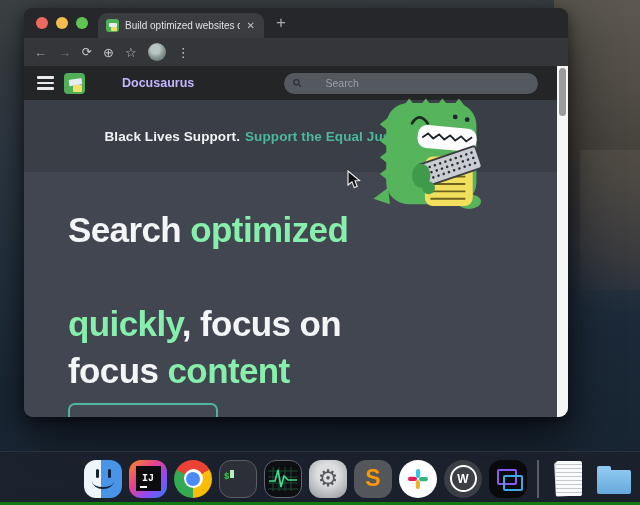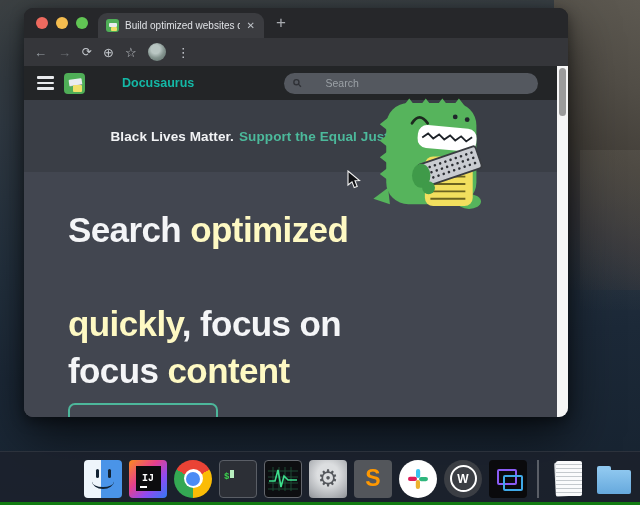--- a/index.html
+++ b/index.html
@@ -41,46 +41,46 @@
 
   
   .content{position:relative;height:351px;background:#424650;overflow:hidden;}
   .navbar{height:34px;background:#232527;display:flex;align-items:center;padding:0 14px 0 13px;gap:10px;}
   .burger{width:17px;display:flex;flex-direction:column;gap:3px;}
   .burger b{height:2.4px;background:#e8eaed;border-radius:1px;display:block;}
   .logo{width:21px;height:21px;border-radius:4px;background:#4fae57;position:relative;}
   .logo i{position:absolute;left:5px;top:6px;width:13px;height:6px;background:#e9ecef;border-radius:1px;
     transform:rotate(-8deg);display:block;border-bottom:1.5px solid #8b9097;}
   .logo u{position:absolute;left:9px;top:12px;width:9px;height:7px;background:#efe06a;border-radius:1px;display:block;}
-  .brand{font-size:12.5px;font-weight:bold;color:#14b8a6;padding-left:27px;}
+  .brand{font-size:12.5px;font-weight:bold;color:#c4b5fd;padding-left:27px;}
   .search{margin-left:auto;margin-right:16px;width:236px;height:21px;background:#54585f;border-radius:11px;
     display:flex;align-items:center;padding:0 9px;gap:22px;}
   .search input{background:transparent;border:0;outline:0;font-size:10.5px;color:#dfe3e8;width:100%;
     font-family:"Liberation Sans",sans-serif;}
   .search input::placeholder{color:#9ba1a6;}
   .banner{height:72px;background:#3a3e46;display:flex;align-items:center;justify-content:center;
     font-size:13.5px;font-weight:bold;color:#f2f3f5;letter-spacing:.1px;padding-right:10px;}
   .banner a{color:#4cb99b;text-decoration:none;margin-left:5px;}
   .hero{position:relative;height:245px;background:#424650;}
   .hero h1{margin:0;padding:34px 0 0 44px;font-size:35px;line-height:47px;font-weight:bold;
     letter-spacing:-.6px;color:#f4f5f7;width:330px;}
-  .hero h1 .gr{color:#fef9c3;}
+  .hero h1 .gr{color:#86efac;}
   .cta{position:absolute;left:44px;bottom:-6px;width:146px;height:16px;border:2px solid #4db79b;
     border-radius:7px;background:rgba(255,255,255,.02);}
   .dino{position:absolute;right:64px;top:-92px;width:138px;height:140px;}
   
   .pscroll{position:absolute;top:0;right:0;width:11px;height:351px;background:#f6f6f6;}
   .pthumb{position:absolute;top:2px;left:2px;width:7px;height:48px;border-radius:4px;background:#9b9b9b;}
 
   
   .dock{position:absolute;left:0;right:0;bottom:0;height:53px;background:rgba(28,33,44,.82);
     border-top:1px solid rgba(255,255,255,.08);display:flex;align-items:center;padding-left:84px;gap:7px;}
   .greenline{position:absolute;left:0;right:0;bottom:0;height:3px;background:#127c12;z-index:9;}
   .di{width:38px;height:38px;flex:0 0 auto;position:relative;}
-  .sq{border-radius:4px;}
+  .sq{border-radius:12px;}
   .finder{background:linear-gradient(90deg,#eef5fb 0 46%,#4a94e8 46% 100%);position:relative;overflow:hidden;}
   .finder .eye{position:absolute;top:9px;width:2.5px;height:9px;background:#123;border-radius:2px;}
   .finder .e1{left:12px;} .finder .e2{left:24px;}
   .finder .smile{position:absolute;left:8px;top:14px;width:22px;height:13px;border:2.2px solid #123;
     border-top:none;border-left:none;border-right:none;border-radius:50%;}
   .idea{background:linear-gradient(135deg,#fb8c1e 0%,#e8418c 38%,#8f4bf2 68%,#2f7bf5 100%);
     display:flex;align-items:center;justify-content:center;}
   .idea .in{width:25px;height:25px;background:#0c0c0e;position:relative;display:flex;align-items:center;justify-content:center;}
   .idea .in span{color:#fff;font-size:10px;font-weight:bold;font-family:"Liberation Mono",monospace;}
   .idea .in u{position:absolute;left:4px;bottom:3px;width:7px;height:1.8px;background:#fff;display:block;}
@@ -169,21 +169,21 @@
         <div class="search">
           <svg width="10" height="10" viewBox="0 0 10 10">
             <circle cx="4" cy="4" r="3" fill="none" stroke="#2f3136" stroke-width="1.6"></circle>
             <line x1="6.3" y1="6.3" x2="9.3" y2="9.3" stroke="#2f3136" stroke-width="1.6"></line>
           </svg>
           <input placeholder="Search" style="">
         </div>
       </div>
 
       <div class="banner">
-        <span>Black Lives Matter.</span>
+        <span>Black Lives Support.</span>
         <a href="#">Support the Equal Justice Initiative</a>
         <span>.</span>
       </div>
 
       <div class="hero">
         <h1>
           <span>Search</span>
           <span class="gr">optimized</span><br>
           <br>
           <span class="gr">quickly</span><span>, focus on</span><br>

